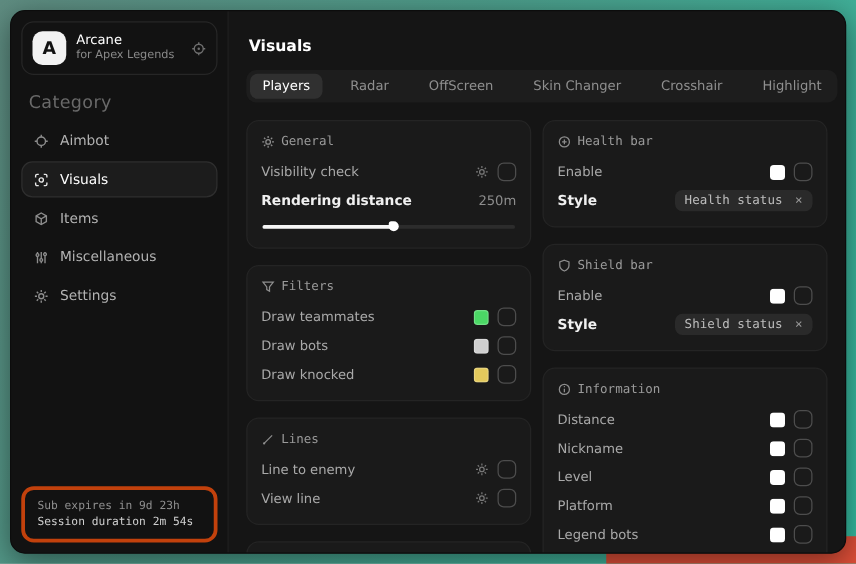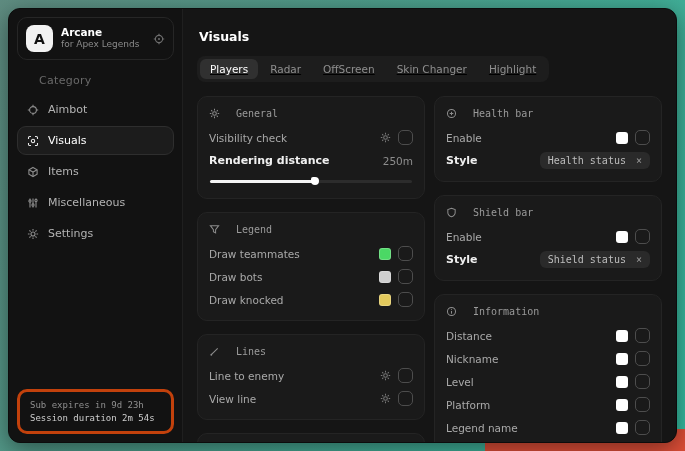--- a/index.html
+++ b/index.html
@@ -13,43 +13,43 @@
   .window {
     position:absolute; left:8px; top:8px; right:8px; bottom:8px;
     background:#151515; border-radius:12px; overflow:hidden;
     display:flex; box-shadow:0 6px 24px rgba(0,0,0,.45); border:1px solid #0c0c0c;
   }
   
   .sidebar { width:174px; background:#121212; border-right:1px solid #1f1f1f; display:flex; flex-direction:column; padding:8px; }
   .brand { border:1px solid #262626; border-radius:10px; padding:7px 8px; display:flex; align-items:center; gap:8px; }
   .logo { width:27px; height:27px; background:#f2f2f2; border-radius:8px; color:#111; font-weight:bold; font-size:14px; display:flex; align-items:center; justify-content:center; flex:0 0 auto; }
   .brand-text { flex:1; line-height:1.25; }
-  .brand-name { color:#fff; font-size:10.5px; font-weight:bold; }
+  .brand-name { color:#fff; font-size:10.5px; font-weight:normal; }
   .brand-sub { color:#8a8a8a; font-size:9px; }
   .brand-ico { color:#6f6f6f; display:flex; }
-  .cat-label { color:#696969; font-size:11px; margin:14px 22px 8px; letter-spacing:.3px; }
+  .cat-label { color:#696969; font-size:14px; margin:14px 6px 8px; letter-spacing:.3px; }
   .nav { display:flex; flex-direction:column; gap:2px;justify-content:center; }
   .nav-item { display:flex; align-items:center; gap:9px; color:#b3b3b3; font-size:11px; padding:7px 9px; border-radius:9px; border:1px solid transparent; cursor:pointer; }
   .nav-item .ni { color:#8d8d8d; display:flex; }
   .nav-item.active { background:#1c1c1c; border-color:#2e2e2e; color:#fff; }
   .nav-item.active .ni { color:#e8e8e8; }
   .side-spacer { flex:1; }
   .sub-box { border:3px solid #c2410c; border-radius:10px; padding:8px 10px; font-family:"DejaVu Sans Mono", monospace; }
   .sub-line1 { color:#8f8f8f; font-size:9px; margin-bottom:3px; }
   .sub-line2 { color:#cfcfcf; font-size:9px; }
   
   .main { flex:1; padding:14px 14px 0; overflow:hidden; }
   .page-title { color:#fff; font-size:12.5px; font-weight:bold; margin:6px 2px 12px; }
-  .tabbar { display:inline-flex; background:#1d1d1d; border-radius:8px; padding:3px; gap:2px; margin-bottom:14px;text-decoration:underline; }
+  .tabbar { display:inline-flex; background:#1d1d1d; border-radius:8px; padding:3px; gap:12px; margin-bottom:14px; }
   .tab { color:#8f8f8f; font-size:10.5px; padding:4px 10px; border-radius:6px; cursor:pointer; white-space:nowrap; }
   .tab.active { background:#303030; color:#fff; }
   .cols { display:grid; grid-template-columns:1fr 1fr; gap:9px; align-items:start; }
   .col { display:flex; flex-direction:column; gap:13px; }
   .card { background:#1a1a1a; border:1px solid #242424; border-radius:10px; padding:9px 11px 10px; }
-  .card-head { display:flex; align-items:center; gap:16px; color:#9a9a9a; font-family:"DejaVu Sans Mono", monospace; font-size:10px; margin:2px 0 8px; }
+  .card-head { display:flex; align-items:center; gap:5px; color:#9a9a9a; font-family:"DejaVu Sans Mono", monospace; font-size:10px; margin:2px 0 8px; }
   .card-head .ci { display:flex; color:#8d8d8d; }
   .row { display:flex; align-items:center; justify-content:space-between; min-height:21px; }
   .row + .row { margin-top:2px; }
   .row-label { color:#a9a9a9; font-size:10.5px; }
   .row-label.strong { color:#f0f0f0; font-weight:bold; font-size:11px; }
   .row-value { color:#8d8d8d; font-size:10.5px; }
   .ctrls { display:flex; align-items:center; gap:7px; }
   .gear-sm { color:#787878; display:flex; cursor:pointer; }
   .checkbox { width:15px; height:15px; border:1.5px solid #4d4d4d; border-radius:5px; cursor:pointer; }
   .swatch { width:12px; height:12px; border-radius:3px; border:1px solid rgba(255,255,255,.22); cursor:pointer; }
@@ -144,20 +144,21 @@
   </div>
 
   <div class="main">
     <div class="page-title">Visuals</div>
 
     <div class="tabbar">
       <div class="tab active">Players</div>
       <div class="tab">Radar</div>
       <div class="tab">OffScreen</div>
       <div class="tab">Skin Changer</div>
+      <div class="tab">Crosshair</div>
       <div class="tab">Highlight</div>
     </div>
 
     <div class="cols">
 
       <div class="col">
 
         <div class="card">
           <div class="card-head">
             <span class="ci">
@@ -191,21 +192,21 @@
           </div>
         </div>
 
         <div class="card">
           <div class="card-head">
             <span class="ci">
                 <svg width="11" height="11" viewBox="0 0 12 12" fill="none" stroke="currentColor" stroke-width="1.1">
                   <path d="M1.5 1.8h9L7.2 6.1v3.7L4.8 8.4V6.1z"></path>
                 </svg>
               </span>
-            <span>Legend</span>
+            <span>Filters</span>
           </div>
           <div class="row">
             <span class="row-label">Draw teammates</span>
             <span class="ctrls">
               <span class="swatch" style="background: rgb(75, 216, 101);"></span>
               <span class="checkbox"></span>
             </span>
           </div>
           <div class="row">
             <span class="row-label">Draw bots</span>
@@ -352,21 +353,21 @@
               </span>
           </div>
           <div class="row">
             <span class="row-label">Platform</span>
             <span class="ctrls">
                 <span class="swatch" style="background: rgb(255, 255, 255);"></span>
                 <span class="checkbox"></span>
               </span>
           </div>
           <div class="row">
-            <span class="row-label">Legend name</span>
+            <span class="row-label">Legend bots</span>
             <span class="ctrls">
                 <span class="swatch" style="background: rgb(255, 255, 255);"></span>
                 <span class="checkbox"></span>
               </span>
           </div>
           <div class="row">
             
             
           </div>
 

